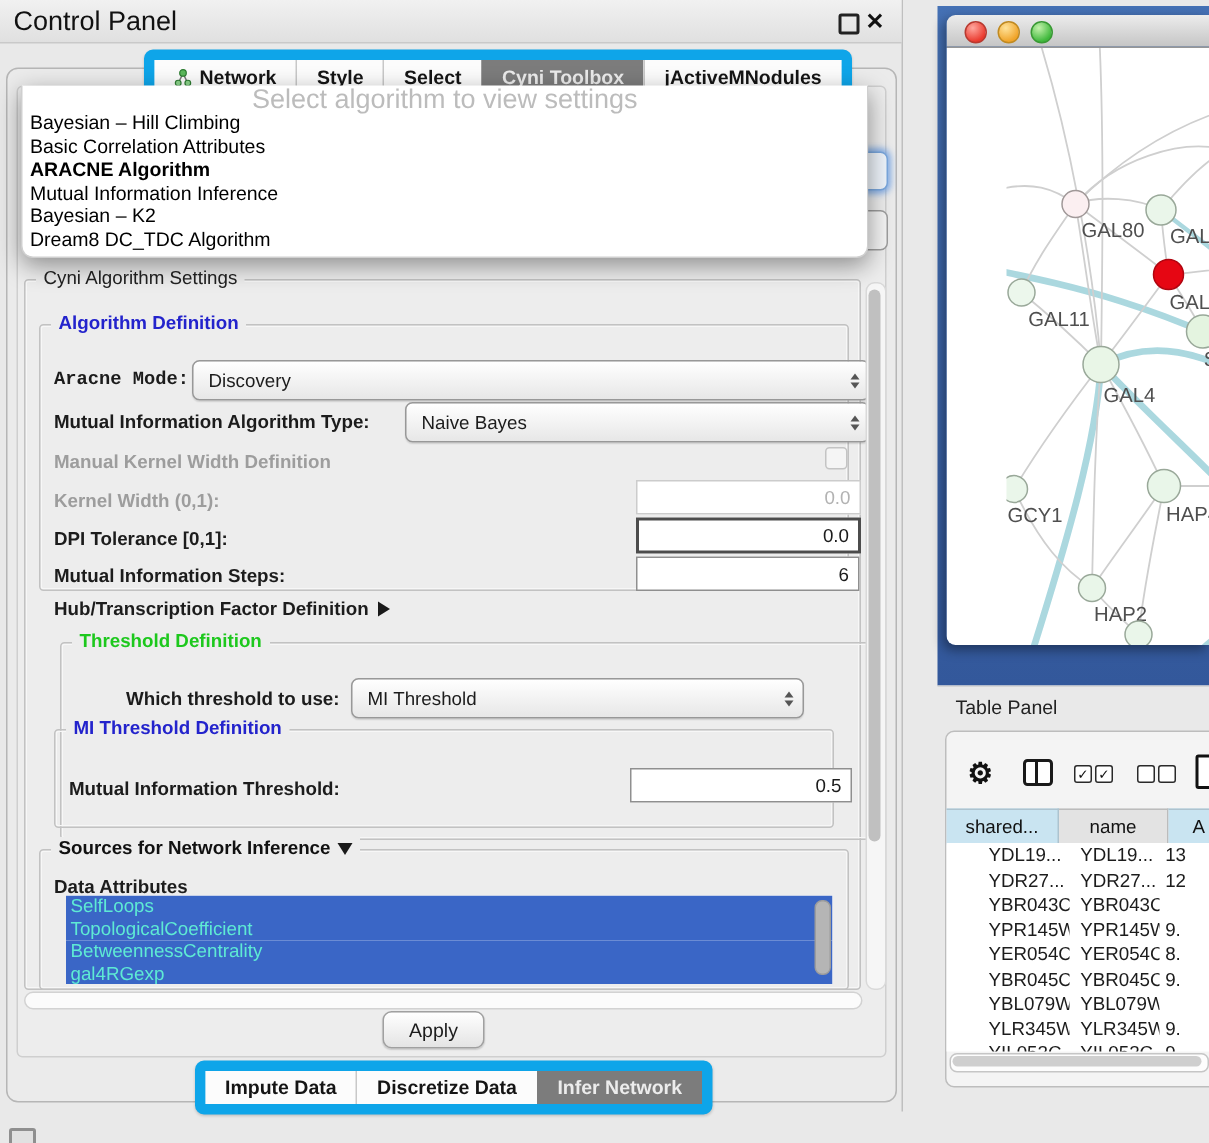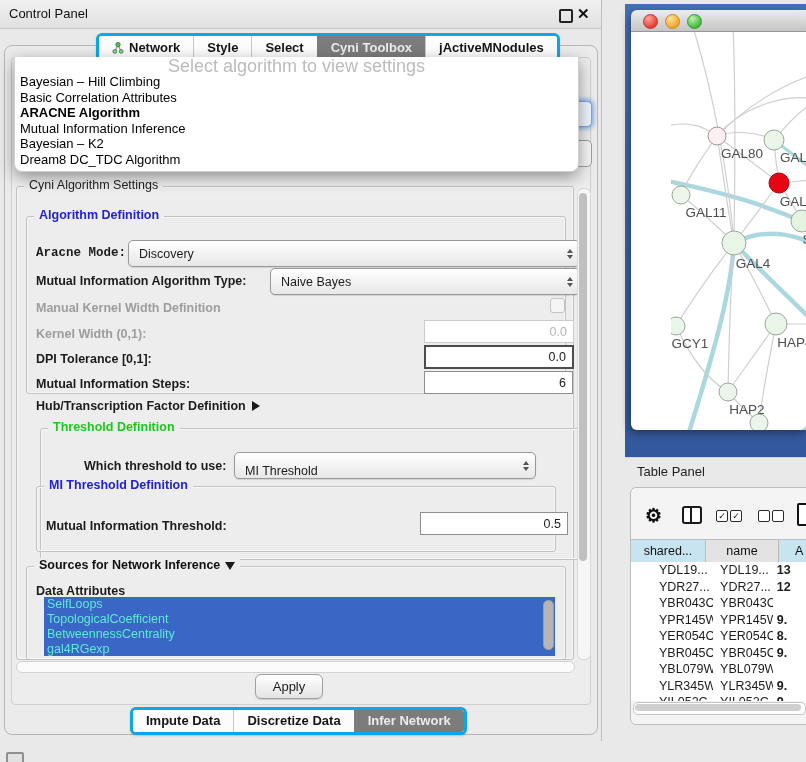--- a/index.html
+++ b/index.html
@@ -1,27 +1,27 @@
 <!DOCTYPE html>
 <html><head>
 <meta charset="utf-8">
 <style>
   html,body{margin:0;padding:0;}
   #root{position:relative;width:806px;height:762px;overflow:hidden;background:#e9e9e9;
         font-family:"Liberation Sans",sans-serif;color:#1c1c1c;}
   
   .cp-window{position:absolute;left:0;top:0;width:601px;height:741px;background:#e9e9e9;border-right:1px solid #bfbfbf;}
   .cp-header{position:absolute;left:0;top:0;width:601px;height:28px;background:linear-gradient(#f1f1f1,#e0e0e0);border-bottom:1px solid #c9c9c9;}
-  .cp-title{position:absolute;left:9px;top:0;line-height:28px;font-size:13px;color:#111;}
+  .cp-title{position:absolute;left:9px;top:0;line-height:28px;font-size:18px;color:#111;}
   .float-icon{position:absolute;left:559px;top:9px;width:10px;height:10px;border:2px solid #222;border-radius:2px;}
   .close-icon{position:absolute;left:577px;top:5px;font-size:15px;font-weight:bold;color:#111;}
   .cp-outer{position:absolute;left:4px;top:45px;width:592px;height:688px;border:1px solid #b6b6b6;border-radius:8px;background:#ebebeb;}
   .cp-page{position:absolute;left:11px;top:57px;width:578px;height:646px;background:#ededed;border:1px solid #cfcfcf;border-radius:4px;}
   
-  .tabgroup{position:absolute;display:flex;border:3px solid #0ea5e9;border-radius:6px;overflow:hidden;background:#fcfcfc;box-shadow:0 1px 2px rgba(0,0,0,.18);z-index:12;}
+  .tabgroup{position:absolute;display:flex;border:7px solid #0ea5e9;border-radius:6px;overflow:hidden;background:#fcfcfc;box-shadow:0 1px 2px rgba(0,0,0,.18);z-index:12;}
   .tab{padding:0 13px;font-size:13px;font-weight:600;color:#151515;display:flex;align-items:center;gap:5px;border-left:1px solid #c8c8c8;white-space:nowrap;background:#fcfcfc;}
   .tab:first-child{border-left:none;}
   .tab.sel{background:#7c7c7c;color:#ececec;border-left-color:#7c7c7c;}
   .toptabs{left:96px;top:33px;height:24px;}
   .toptabs .tab{line-height:24px;}
   .bottabs{left:130px;top:707px;height:22px;}
   .bottabs .tab{line-height:22px;}
   
   .popup{position:absolute;left:14px;top:57px;width:563px;height:114px;background:#fff;z-index:50;
          border:1px solid #cfcfcf;border-top:none;border-radius:0 0 8px 8px;box-shadow:0 5px 16px rgba(0,0,0,.4);overflow:hidden;}
@@ -84,21 +84,21 @@
   .cb{position:absolute;width:10px;height:10px;border:1.5px solid #2a2a2a;border-radius:2px;background:#fff;font-size:9px;line-height:10px;text-align:center;color:#111;}
   .docicon{position:absolute;left:797px;top:503px;width:15px;height:19px;border:2px solid #111;background:#fff;border-radius:2px;}
   .thead{position:absolute;top:539px;height:22px;font-size:12.5px;display:flex;align-items:center;justify-content:center;border:1px solid #adc3cf;border-left:none;color:#111;}
   .th-blue{background:#c9e4f1;}
   .th-gray{background:#e3e3e3;border-color:#bcbcbc;}
   .tbody{position:absolute;left:631px;top:562px;width:175px;height:139px;overflow:hidden;background:#fff;}
   .trow{display:flex;height:16.5px;line-height:16.5px;font-size:12.5px;margin-left:22px;}
   .tcell{white-space:nowrap;overflow:hidden;}
   .tcell.c0{width:74px;padding-left:6px;}
   .tcell.c1{width:72px;padding-left:7px;}
-  .tcell.c2{width:40px;padding-left:4px;font-weight:bold;}
+  .tcell.c2{width:40px;padding-left:4px;}
   .tp-hscroll{position:absolute;left:633px;top:702px;width:171px;height:11px;border:1px solid #c6c6c6;border-radius:5px;background:#fdfdfd;}
   .tp-hthumb{position:absolute;left:1px;top:1px;width:166px;height:7px;background:#cfcfcf;border-radius:4px;}
   
   .neticon{width:12px;height:12px;display:inline-block;}
 </style>
 </head>
 <body>
 
 <div id="root">
 
@@ -179,21 +179,21 @@
     </div>
 
     <span class="lbl" style="left:36px;top:399px;">
       <span>Hub/Transcription Factor Definition</span><span class="tri-r"></span>
     </span>
 
     <div class="group" style="left:40px;top:428px;width:538px;height:130px;">
       <span class="gtitle t-green">Threshold Definition</span>
     </div>
     <span class="lbl" style="left:84px;top:459px;">Which threshold to use:</span>
-    <div class="combo" style="left:234px;top:452px;width:290px;height:25px;align-items:flex-end;">
+    <div class="combo" style="left:234px;top:452px;width:290px;height:25px;">
       <span>MI Threshold</span>
       <span class="arrows">
           <span class="tri-u"></span>
           <span class="tri-d"></span>
         </span>
     </div>
     <div class="group" style="left:36px;top:486px;width:518px;height:64px;">
       <span class="gtitle t-blue">MI Threshold Definition</span>
     </div>
     <span class="lbl" style="left:46px;top:519px;">Mutual Information Threshold:</span>

